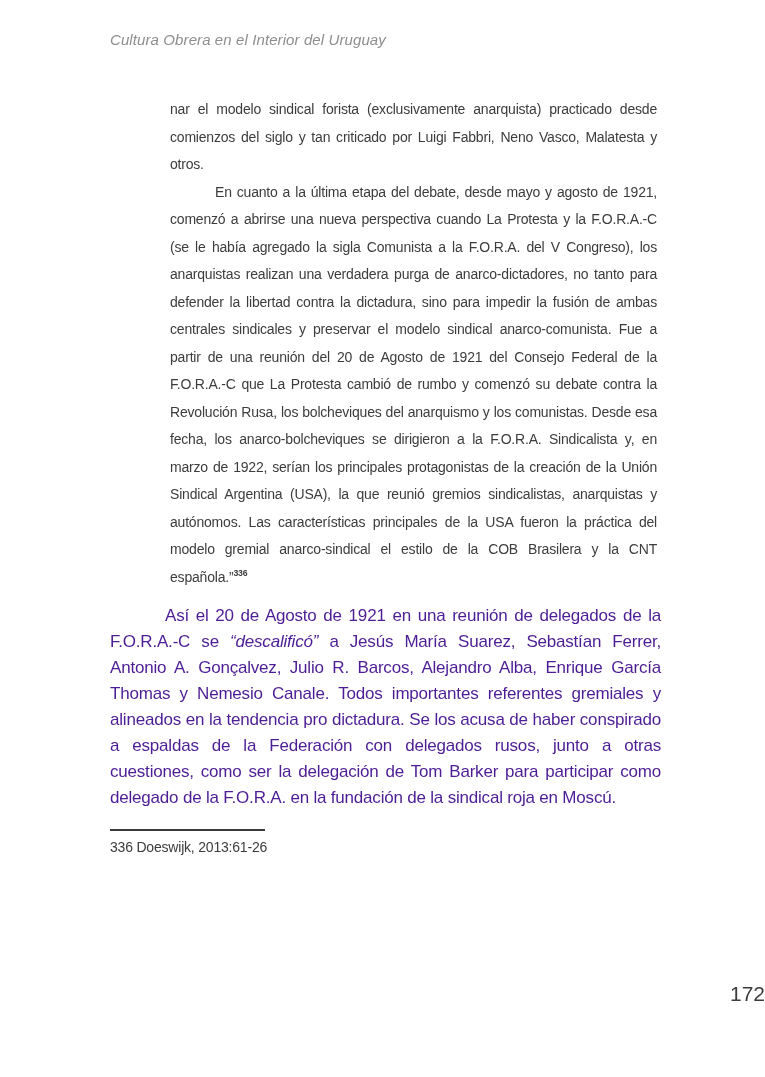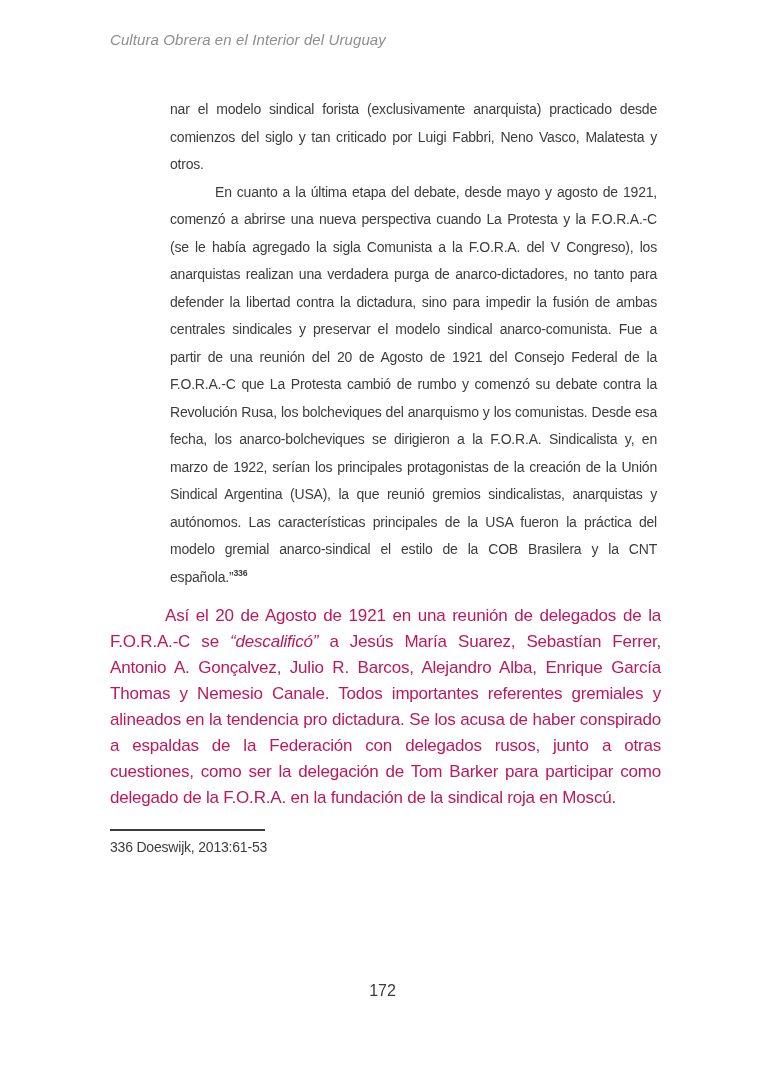--- a/index.html
+++ b/index.html
@@ -35,21 +35,21 @@
     color: #3c3c3c;
   }
   .quote-par { margin: 0; }
   .quote-par.indented { text-indent: 45px; }
   .body-block {
     margin: 4px 104px 0 110px;
     font-size: 17px;
     line-height: 26px;
     text-align: justify;
     letter-spacing: -0.2px;
-    color: #be185d;
+    color: #4c1d95;
   }
   .body-par { margin: 0; text-indent: 55px; }
   sup {
     font-size: 0.62em;
     line-height: 0;
     vertical-align: super;
     font-weight: bold;
   }
   .footnote {
     margin: 18px 0 0 110px;
@@ -64,22 +64,22 @@
     font-size: 14px;
     line-height: 18px;
     letter-spacing: -0.2px;
     color: #3c3c3c;
   }
   .page-number {
     position: absolute;
     left: 0;
     right: 0;
     top: 982px;
-    text-align: center;
-    font-size: 16px;
+    text-align: right;
+    font-size: 21px;
     color: #3c3c3c;
   }
 </style>
 </head>
 <body>
 
 <div class="page">
 
   <div class="running-header">Cultura Obrera en el Interior del Uruguay</div>
 
@@ -87,18 +87,18 @@
     <p class="quote-par"><span>nar el modelo sindical forista (exclusivamente anarquista) practicado desde comienzos del siglo y tan criticado por Luigi Fabbri, Neno Vasco, Malatesta y otros.</span></p>
     <p class="quote-par indented"><span>En cuanto a la última etapa del debate, desde mayo y agosto de 1921, comenzó a abrirse una nueva perspectiva cuando La Protesta y la F.O.R.A.-C (se le había agregado la sigla Comunista a la F.O.R.A. del V Congreso), los anarquistas realizan una verdadera purga de anarco-dictadores, no tanto para defender la libertad contra la dictadura, sino para impedir la fusión de ambas centrales sindicales y preservar el modelo sindical anarco-comunista. Fue a partir de una reunión del 20 de Agosto de 1921 del Consejo Federal de la F.O.R.A.-C que La Protesta cambió de rumbo y comenzó su debate contra la Revolución Rusa, los bolcheviques del anarquismo y los comunistas. Desde esa fecha, los anarco-bolcheviques se dirigieron a la F.O.R.A. Sindicalista y, en marzo de 1922, serían los principales protagonistas de la creación de la Unión Sindical Argentina (USA), la que reunió gremios sindicalistas, anarquistas y autónomos. Las características principales de la USA fueron la práctica del modelo gremial anarco-sindical el estilo de la COB Brasilera y la CNT española.”</span><sup>336</sup></p>
   </div>
 
   <div class="body-block">
     <p class="body-par"><span>Así el 20 de Agosto de 1921 en una reunión de delegados de la F.O.R.A.-C se </span><span style="font-style: italic;">“descalificó”</span><span> a Jesús María Suarez, Sebastían Ferrer, Antonio A. Gonçalvez, Julio R. Barcos, Alejandro Alba, Enrique García Thomas y Nemesio Canale. Todos importantes referentes gremiales y alineados en la tendencia pro dictadura. Se los acusa de haber conspirado a espaldas de la Federación con delegados rusos, junto a otras cuestiones, como ser la delegación de Tom Barker para participar como delegado de la F.O.R.A. en la fundación de la sindical roja en Moscú.</span></p>
   </div>
 
   <div class="footnote">
     <div class="footnote-rule"></div>
-    <div class="footnote-text">336 Doeswijk, 2013:61-53</div>
+    <div class="footnote-text">336 Doeswijk, 2013:61-26</div>
   </div>
 
   <div class="page-number">172</div>
 
 </div>
 
 </body></html>

